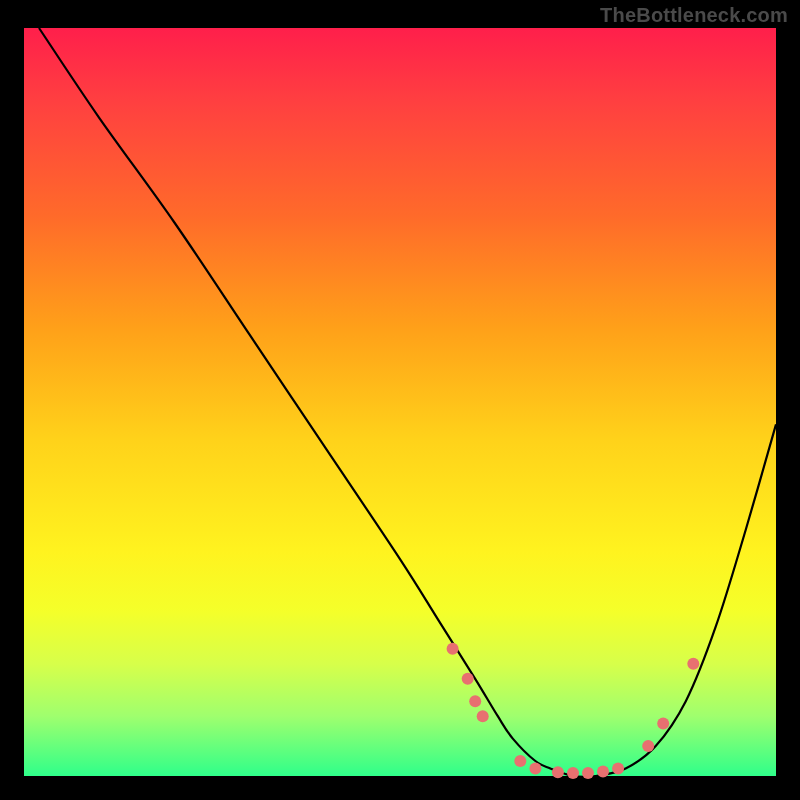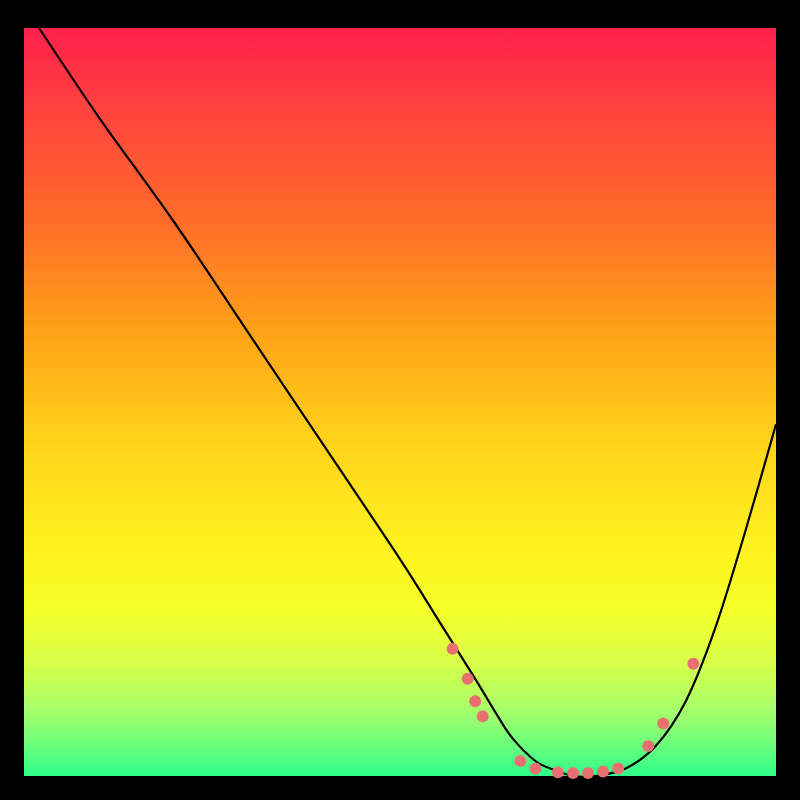--- a/index.html
+++ b/index.html
@@ -61,20 +61,21 @@
   }
   .dot {
     fill: #e87070;
     stroke: none;
   }
 </style>
 </head>
 <body>
 
 <div class="frame">
+  <div class="attribution">TheBottleneck.com</div>
 
   <div class="plot-area">
     <svg class="curve" viewBox="0 0 752 748">
       <path id="curve-path" class="curve-path" d="M15.0,0.0 C25.1,15.0 52.6,57.3 75.2,89.8 C97.8,122.2 125.3,158.3 150.4,194.5 C175.5,230.6 200.5,269.3 225.6,306.7 C250.7,344.1 275.7,381.5 300.8,418.9 C325.9,456.3 357.2,502.4 376.0,531.1 C394.8,559.8 401.1,571.0 413.6,590.9 C426.1,610.9 441.2,634.6 451.2,650.8 C461.2,667.0 467.5,678.2 473.8,688.2 C480.0,698.1 482.5,703.1 488.8,710.6 C495.1,718.1 505.1,728.1 511.4,733.0 C517.6,738.0 520.1,738.0 526.4,740.5 C532.7,743.0 541.4,746.8 549.0,748.0 C556.5,749.2 562.7,749.2 571.5,748.0 C580.3,746.8 591.6,745.5 601.6,740.5 C611.6,735.5 621.7,729.3 631.7,718.1 C641.7,706.9 651.7,693.1 661.8,673.2 C671.8,653.3 681.8,627.1 691.8,598.4 C701.9,569.7 711.9,534.8 721.9,501.2 C731.9,467.5 747.0,413.9 752.0,396.4"></path>
       <g id="markers">
           <circle cx="428.6" cy="620.8" r="6" class="dot"></circle>
           <circle cx="443.7" cy="650.8" r="6" class="dot"></circle>
           <circle cx="451.2" cy="673.2" r="6" class="dot"></circle>
           <circle cx="458.7" cy="688.2" r="6" class="dot"></circle>
           <circle cx="496.3" cy="733.0" r="6" class="dot"></circle>

